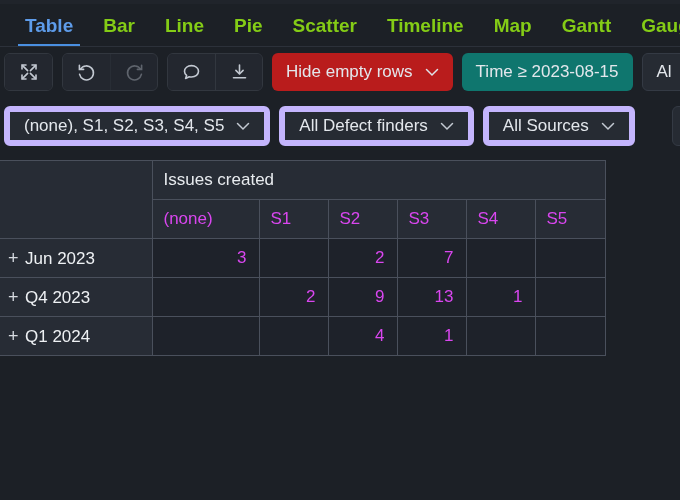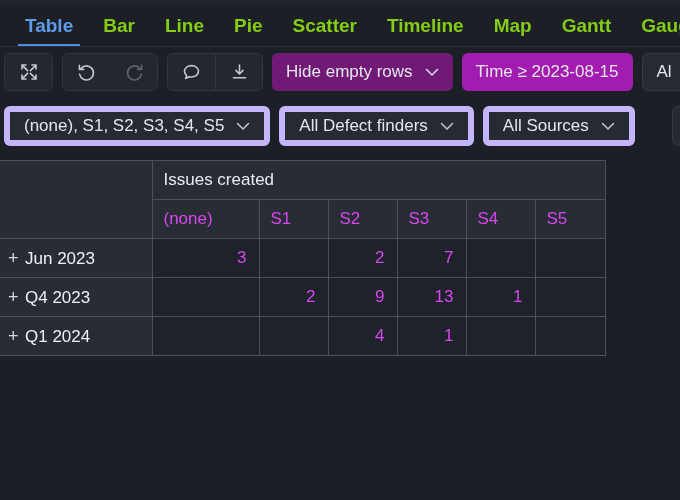--- a/index.html
+++ b/index.html
@@ -62,22 +62,22 @@
   .icon-btn.disabled { opacity: .38; }
 
   .pill {
     display: flex; align-items: center; gap: 12px;
     height: 38px; padding: 0 14px;
     border-radius: 6px;
     font-size: 17px; color: #e3e7ec;
     cursor: pointer;
     white-space: nowrap;
   }
-  .pill.filled { background: #701a75; }
-  .pill.filled2 { background: #a21caf; }
+  .pill.filled { background: #b91c1c; }
+  .pill.filled2 { background: #0f766e; }
   .pill.outline { background: #262b33; border: 1px solid #343a44; }
   .chev { display: inline-block; }
 
   
   .toolbar2 {
     position: absolute; top: 106px; left: 4px;
     display: flex; align-items: center; gap: 9px;
     height: 40px;
   }
   .pill.sel {

